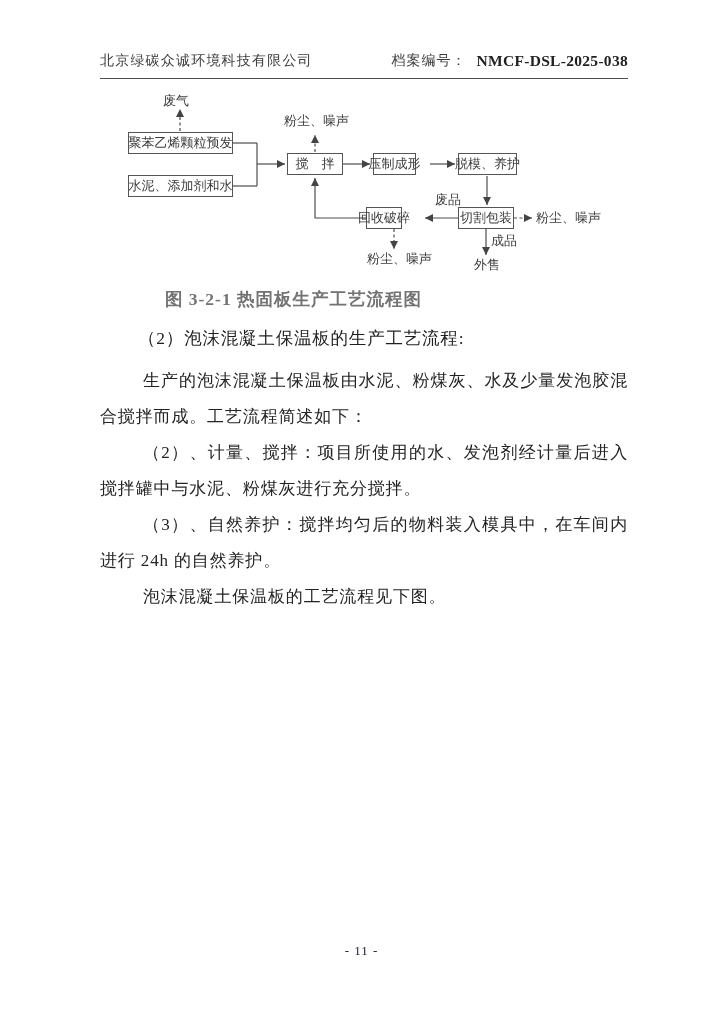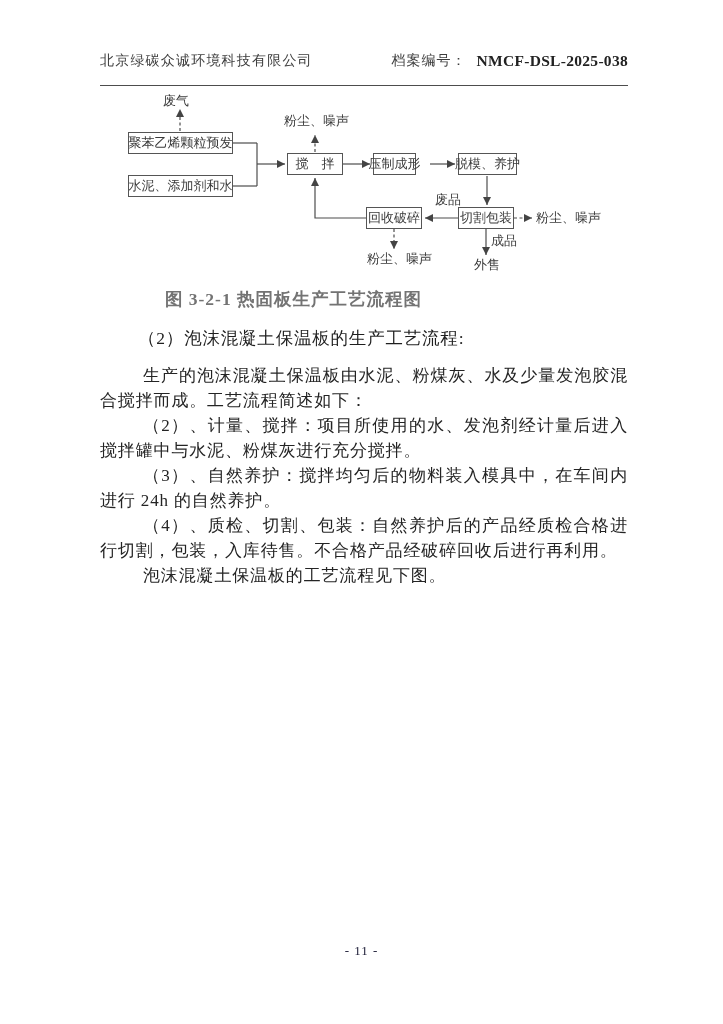--- a/index.html
+++ b/index.html
@@ -9,21 +9,21 @@
     position:relative;
     overflow:hidden;
     font-family:"Liberation Serif","DejaVu Serif",serif;
     color:#2e2e2e;
   }
   
   .header{
     position:absolute;top:46px;left:100px;width:528px;height:24px;
     border-bottom:1.5px solid #4d4d4d;
     display:flex;justify-content:space-between;align-items:flex-end;
-    padding-bottom:15px;box-sizing:content-box;
+    padding-bottom:8px;box-sizing:content-box;
   }
   .header .company{font-size:14px;color:#3c3c3c;letter-spacing:1.2px;}
   .header .archive{display:flex;align-items:flex-end;gap:10px;text-align:center;}
   .header .archive-label{font-size:14px;color:#3c3c3c;letter-spacing:1px;}
   .header .archive-number{font-size:15.5px;font-weight:bold;color:#222;letter-spacing:0.3px;}
   
   .flowchart{position:absolute;top:92px;left:95px;width:545px;height:190px;}
   .flowchart svg{position:absolute;left:0;top:0;pointer-events:none;}
   .fc-box{
     position:absolute;border:1px solid #555;background:#fff;
@@ -37,21 +37,21 @@
   .caption{
     position:absolute;top:287px;left:0;width:587px;text-align:center;
     font-size:17.5px;font-weight:bold;color:#737373;letter-spacing:1px;
   }
   .bodytext{position:absolute;top:321px;left:100px;width:528px;}
   .bodytext .heading{
     font-size:17.5px;font-weight:normal;color:#1f1f1f;
     line-height:34px;margin:0 0 8px 0;text-indent:38px;letter-spacing:0.8px;
   }
   .bodytext p{
-    margin:0;font-size:17px;line-height:25px;color:#242424;
+    margin:0;font-size:17px;line-height:36px;color:#242424;
     letter-spacing:0.85px;text-indent:43px;text-align:justify;
   }
   
   .footer{
     position:absolute;top:943px;left:0;width:723px;text-align:center;
     font-size:13px;color:#21213a;letter-spacing:1px;
   }
 </style>
 </head>
 <body>
@@ -94,36 +94,35 @@
         <path d="M299,137 V157" marker-end="url(#ah)"></path>
       </g>
     </g>
   </svg>
 
   <div class="fc-box" style="left:33px;top:40px;width:105px;height:22px;">聚苯乙烯颗粒预发</div>
   <div class="fc-box" style="left:33px;top:83px;width:105px;height:22px;">水泥、添加剂和水</div>
   <div class="fc-box" style="left:192px;top:61px;width:56px;height:22px;">搅　拌</div>
   <div class="fc-box" style="left:278px;top:61px;width:43px;height:22px;">压制成形</div>
   <div class="fc-box" style="left:363px;top:61px;width:59px;height:22px;">脱模、养护</div>
-  <div class="fc-box" style="left:271px;top:115px;width:56px;height:22px;text-align:center;">回收破碎</div>
+  <div class="fc-box" style="left:271px;top:115px;width:36px;height:22px;text-align:center;">回收破碎</div>
   <div class="fc-box" style="left:363px;top:115px;width:56px;height:22px;">切割包装</div>
 
   <div class="fc-label" style="left:68px;top:2px;">废气</div>
   <div class="fc-label" style="left:189px;top:22px;">粉尘、噪声</div>
   <div class="fc-label" style="left:441px;top:119px;">粉尘、噪声</div>
   <div class="fc-label" style="left:272px;top:160px;">粉尘、噪声</div>
   <div class="fc-label" style="left:340px;top:101px;">废品</div>
   <div class="fc-label" style="left:396px;top:142px;">成品</div>
   <div class="fc-label" style="left:379px;top:166px;">外售</div>
 </div>
 
 <div class="caption">图 3-2-1 热固板生产工艺流程图</div>
 
 <div class="bodytext">
   <div class="heading">（2）泡沫混凝土保温板的生产工艺流程:</div>
   <p>生产的泡沫混凝土保温板由水泥、粉煤灰、水及少量发泡胶混合搅拌而成。工艺流程简述如下：</p>
   <p>（2）、计量、搅拌：项目所使用的水、发泡剂经计量后进入搅拌罐中与水泥、粉煤灰进行充分搅拌。</p>
   <p>（3）、自然养护：搅拌均匀后的物料装入模具中，在车间内进行 24h 的自然养护。</p>
-  <p>（4）、质检、切割、包装：自然养护后的产品经质检合格进行切割，包装，入库待售。不合格产品经破碎回收后进行再利用。</p>
   <p>泡沫混凝土保温板的工艺流程见下图。</p>
 </div>
 
 <div class="footer">- 11 -</div>
 
 </body></html>

